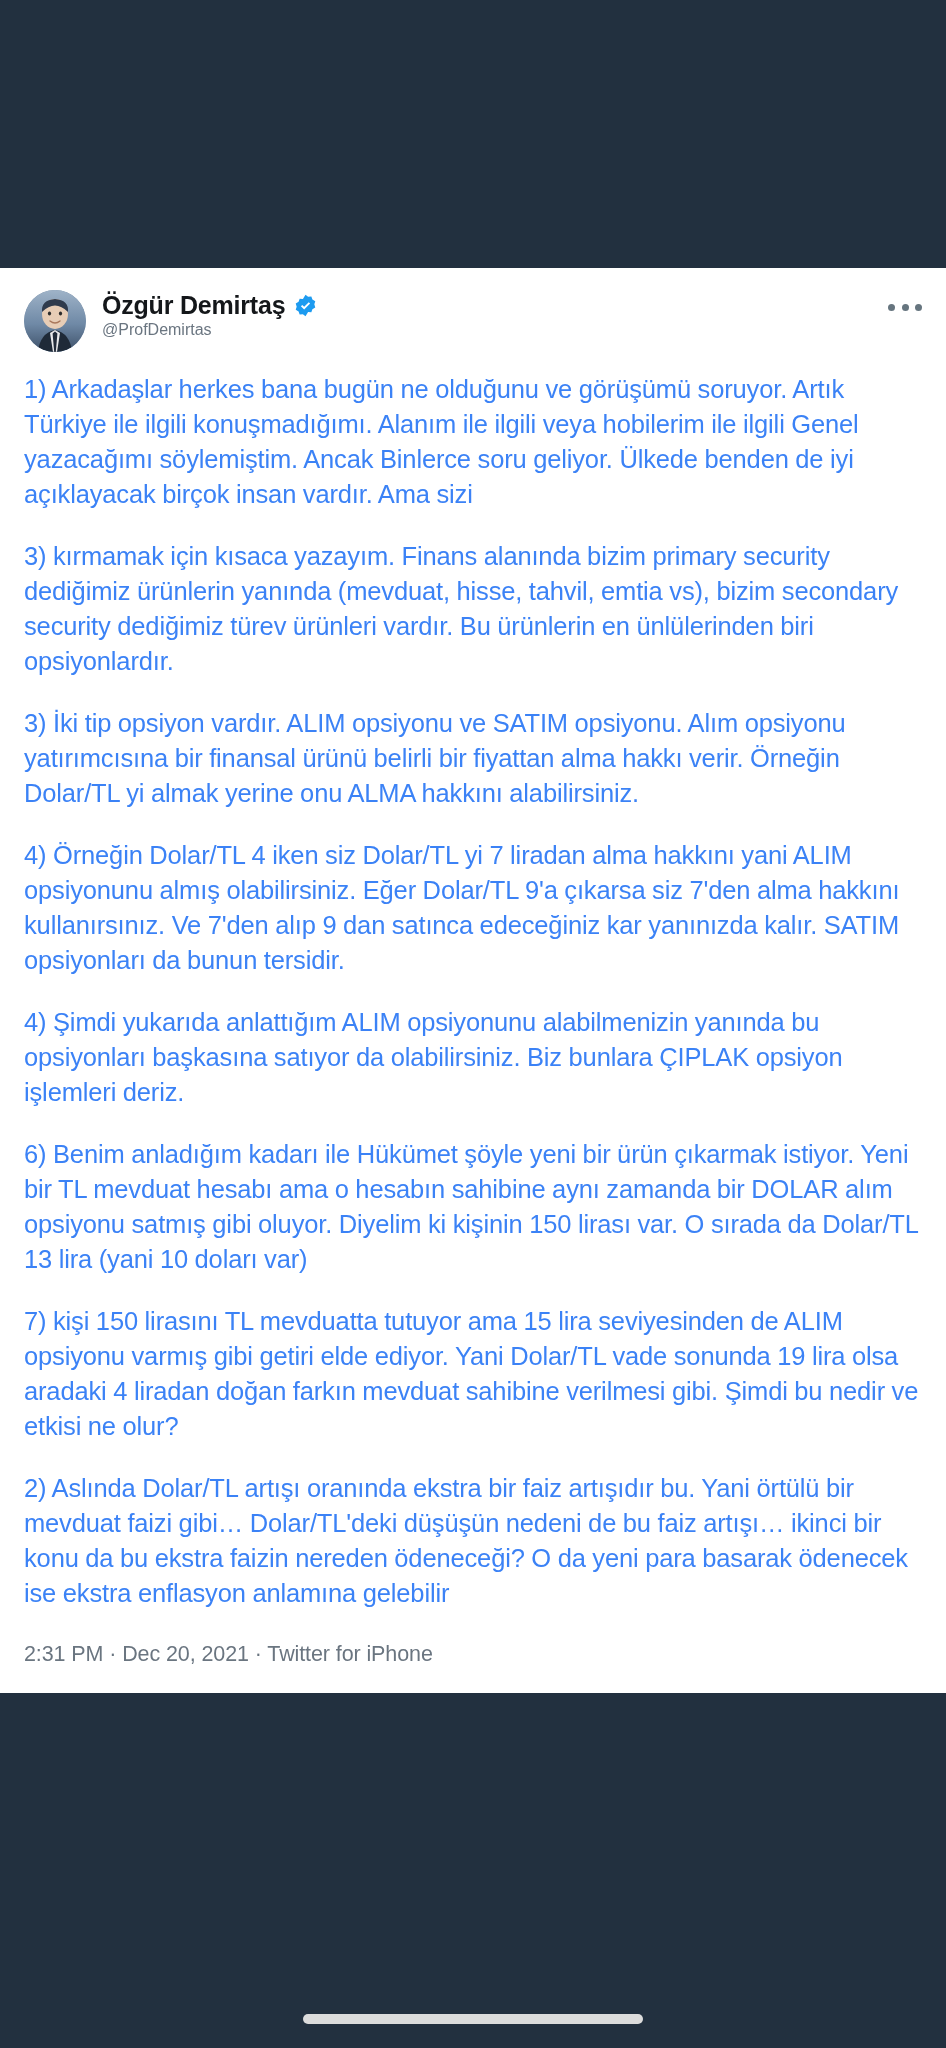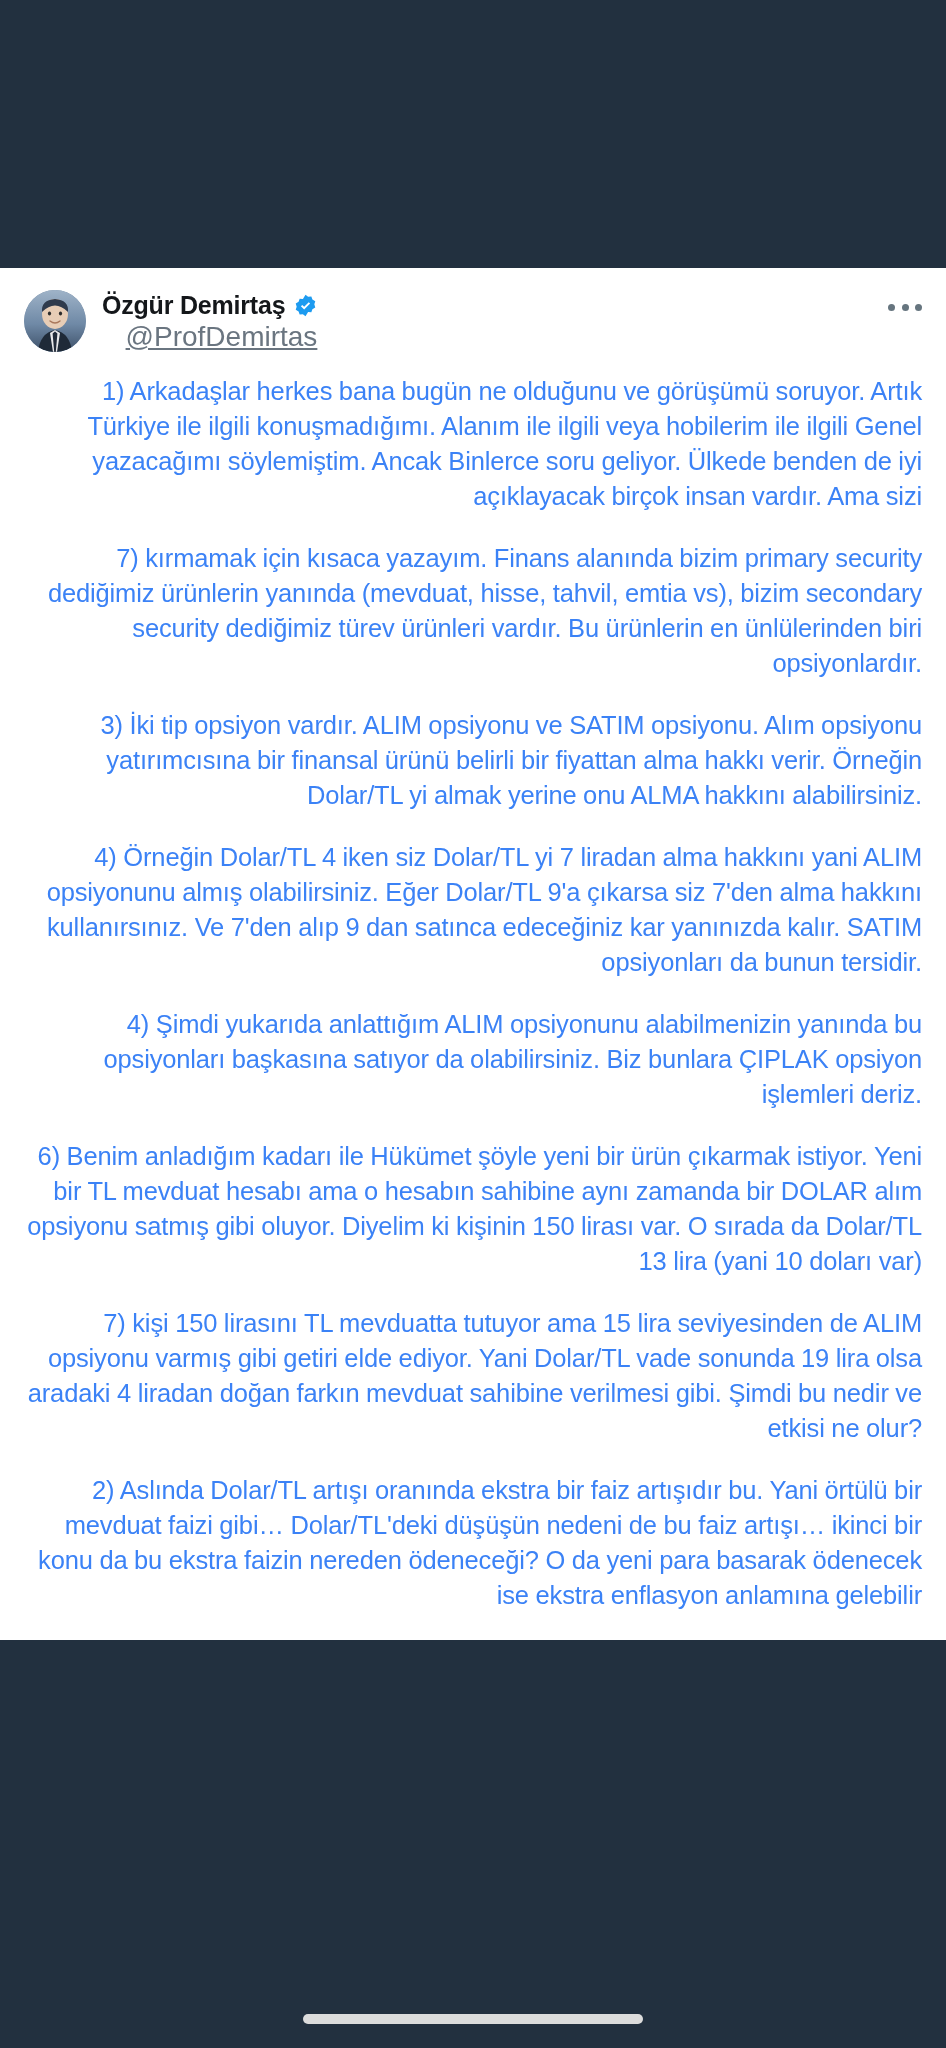--- a/index.html
+++ b/index.html
@@ -27,21 +27,20 @@
     background: #22303f;
     flex: 0 0 auto;
   }
   .tweet-card {
     background: #ffffff;
     width: 100%;
     flex: 0 0 auto;
     padding: 0 0 0 0;
     box-sizing: border-box;
     position: relative;
-    text-align: right;
   }
   .tweet-header {
     display: flex;
     align-items: flex-start;
     padding: 22px 24px 0 24px;
     box-sizing: border-box;
     position: relative;
   }
   .avatar {
     width: 62px;
@@ -74,26 +73,25 @@
   }
   .verified-badge {
     margin-left: 9px;
     width: 23px;
     height: 23px;
     flex: 0 0 auto;
     display: inline-block;
   }
   .verified-badge svg { display: block; width: 23px; height: 23px; }
   .handle {
-    font-size: 28px;
+    font-size: 16px;
     color: #6a7580;
     line-height: 1.22;
     margin-top: 1px;
     white-space: nowrap;
-    text-decoration: underline;
   }
   .more-menu {
     position: absolute;
     right: 24px;
     top: 26px;
     width: 34px;
     height: 26px;
     display: flex;
     align-items: center;
     justify-content: space-between;
@@ -194,29 +192,30 @@
       <div class="more-menu">
         <i></i>
         <i></i>
         <i></i>
       </div>
 
     </div>
 
     <div class="tweet-body">
       <p class="tweet-para">1) Arkadaşlar herkes bana bugün ne olduğunu ve görüşümü soruyor. Artık Türkiye ile ilgili konuşmadığımı. Alanım ile ilgili veya hobilerim ile ilgili Genel yazacağımı söylemiştim. Ancak Binlerce soru geliyor. Ülkede benden de iyi açıklayacak birçok insan vardır. Ama sizi</p>
-      <p class="tweet-para">7) kırmamak için kısaca yazayım. Finans alanında bizim primary security dediğimiz ürünlerin yanında (mevduat, hisse, tahvil, emtia vs), bizim secondary security dediğimiz türev ürünleri vardır. Bu ürünlerin en ünlülerinden biri opsiyonlardır.</p>
+      <p class="tweet-para">3) kırmamak için kısaca yazayım. Finans alanında bizim primary security dediğimiz ürünlerin yanında (mevduat, hisse, tahvil, emtia vs), bizim secondary security dediğimiz türev ürünleri vardır. Bu ürünlerin en ünlülerinden biri opsiyonlardır.</p>
       <p class="tweet-para">3) İki tip opsiyon vardır. ALIM opsiyonu ve SATIM opsiyonu. Alım opsiyonu yatırımcısına bir finansal ürünü belirli bir fiyattan alma hakkı verir. Örneğin Dolar/TL yi almak yerine onu ALMA hakkını alabilirsiniz.</p>
       <p class="tweet-para">4) Örneğin Dolar/TL 4 iken siz Dolar/TL yi 7 liradan alma hakkını yani ALIM opsiyonunu almış olabilirsiniz. Eğer Dolar/TL 9'a çıkarsa siz 7'den alma hakkını kullanırsınız. Ve 7'den alıp 9 dan satınca edeceğiniz kar yanınızda kalır. SATIM opsiyonları da bunun tersidir.</p>
       <p class="tweet-para">4) Şimdi yukarıda anlattığım ALIM opsiyonunu alabilmenizin yanında bu opsiyonları başkasına satıyor da olabilirsiniz. Biz bunlara ÇIPLAK opsiyon işlemleri deriz.</p>
       <p class="tweet-para">6) Benim anladığım kadarı ile Hükümet şöyle yeni bir ürün çıkarmak istiyor. Yeni bir TL mevduat hesabı ama o hesabın sahibine aynı zamanda bir DOLAR alım opsiyonu satmış gibi oluyor. Diyelim ki kişinin 150 lirası var. O sırada da Dolar/TL 13 lira (yani 10 doları var)</p>
       <p class="tweet-para">7) kişi 150 lirasını TL mevduatta tutuyor ama 15 lira seviyesinden de ALIM opsiyonu varmış gibi getiri elde ediyor. Yani Dolar/TL vade sonunda 19 lira olsa aradaki 4 liradan doğan farkın mevduat sahibine verilmesi gibi. Şimdi bu nedir ve etkisi ne olur?</p>
       <p class="tweet-para">2) Aslında Dolar/TL artışı oranında ekstra bir faiz artışıdır bu. Yani örtülü bir mevduat faizi gibi… Dolar/TL'deki düşüşün nedeni de bu faiz artışı… ikinci bir konu da bu ekstra faizin nereden ödeneceği? O da yeni para basarak ödenecek ise ekstra enflasyon anlamına gelebilir</p>
     </div>
 
+    <div class="tweet-footer">2:31 PM · Dec 20, 2021 · Twitter for iPhone</div>
 
   </div>
 
   <div class="bottom-spacer">
     <div class="home-indicator"></div>
   </div>
 
 </div>
 
 </body></html>

